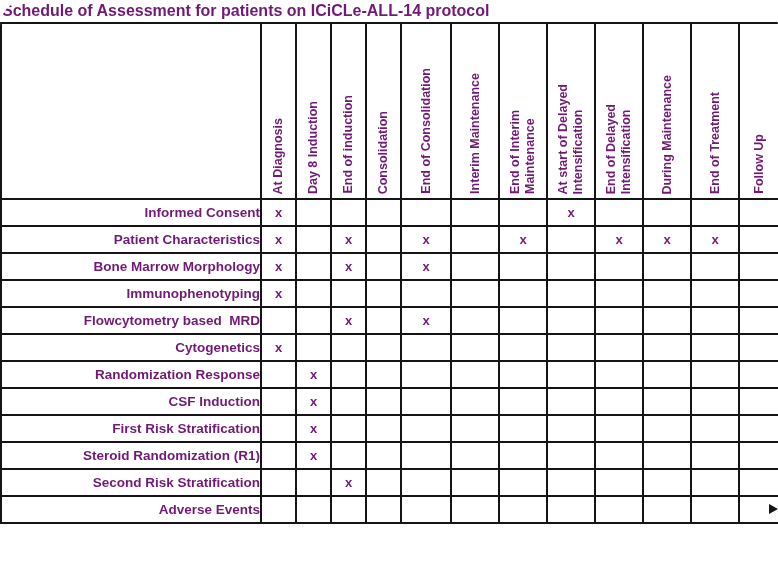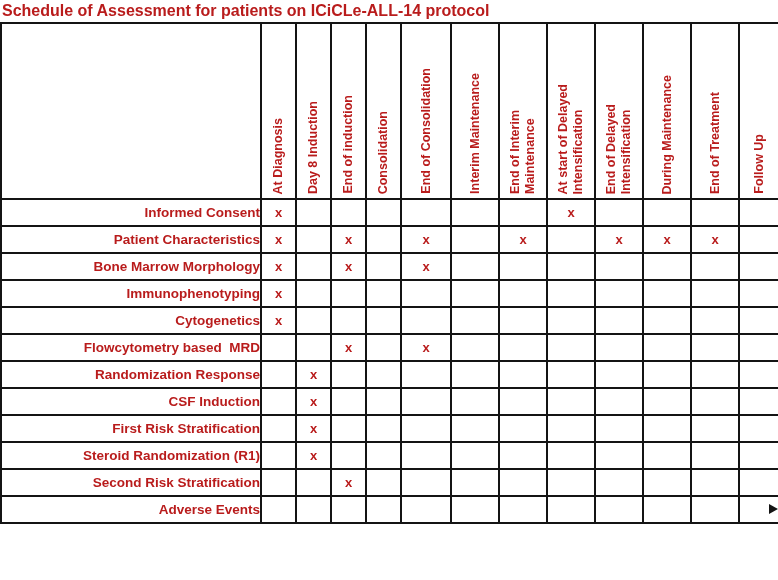--- a/index.html
+++ b/index.html
@@ -1,19 +1,20 @@
 <!DOCTYPE html>
 <html><head>
 <meta charset="utf-8">
 <style>
   html,body{margin:0;padding:0;background:#ffffff;}
   .page{
     width:778px;height:580px;position:relative;overflow:hidden;
-    background:#ffffff;color:#b91c1c;
+    background:#ffffff;color:#701a75;
     font-family:"Liberation Sans",sans-serif;
+    border-radius:26px;
   }
   .title{
     height:22px;line-height:21px;padding-left:2px;
     font-size:16px;font-weight:bold;letter-spacing:0px;
     white-space:nowrap;
   }
   table.schedule{
     border-collapse:collapse;table-layout:fixed;width:778px;
   }
   table.schedule th, table.schedule td{
@@ -149,41 +150,41 @@
           <td class="cell"></td>
           <td class="cell"></td>
           <td class="cell"></td>
           <td class="cell"></td>
           <td class="cell"></td>
           <td class="cell"></td>
           <td class="cell"></td>
           <td class="cell"></td>
         </tr>
         <tr>
+          <td class="rlabel">Flowcytometry based  MRD</td>
+          <td class="cell"></td>
+          <td class="cell"></td>
+          <td class="cell"><span>x</span></td>
+          <td class="cell"></td>
+          <td class="cell"><span>x</span></td>
+          <td class="cell"></td>
+          <td class="cell"></td>
+          <td class="cell"></td>
+          <td class="cell"></td>
+          <td class="cell"></td>
+          <td class="cell"></td>
+          <td class="cell"></td>
+        </tr>
+        <tr>
           <td class="rlabel">Cytogenetics</td>
           <td class="cell"><span>x</span></td>
           <td class="cell"></td>
           <td class="cell"></td>
           <td class="cell"></td>
           <td class="cell"></td>
-          <td class="cell"></td>
-          <td class="cell"></td>
-          <td class="cell"></td>
-          <td class="cell"></td>
-          <td class="cell"></td>
-          <td class="cell"></td>
-          <td class="cell"></td>
-        </tr>
-        <tr>
-          <td class="rlabel">Flowcytometry based  MRD</td>
-          <td class="cell"></td>
-          <td class="cell"></td>
-          <td class="cell"><span>x</span></td>
-          <td class="cell"></td>
-          <td class="cell"><span>x</span></td>
           <td class="cell"></td>
           <td class="cell"></td>
           <td class="cell"></td>
           <td class="cell"></td>
           <td class="cell"></td>
           <td class="cell"></td>
           <td class="cell"></td>
         </tr>
         <tr>
           <td class="rlabel">Randomization Response</td>

